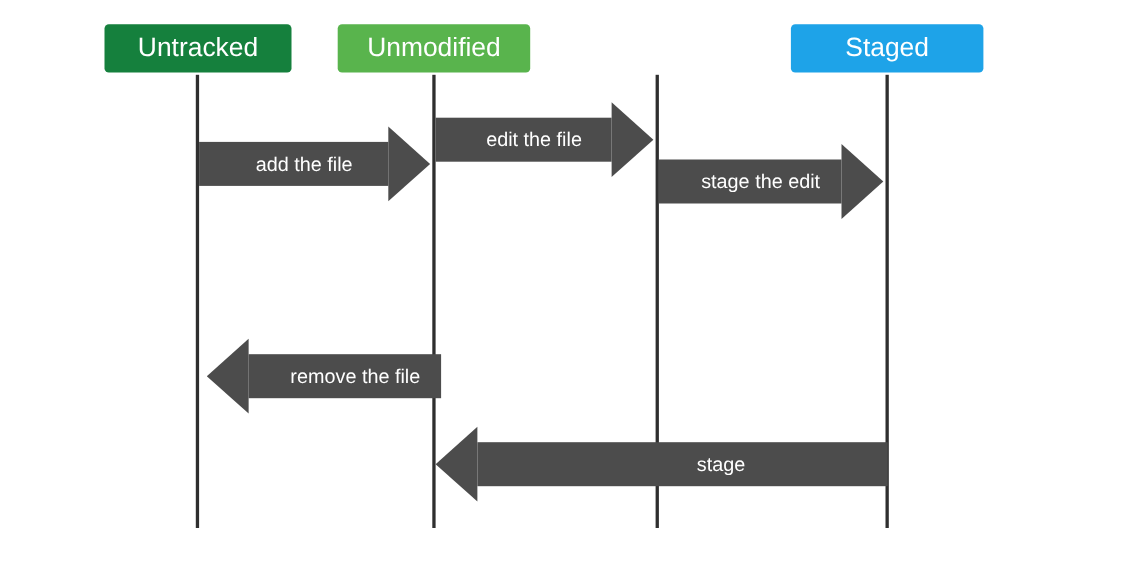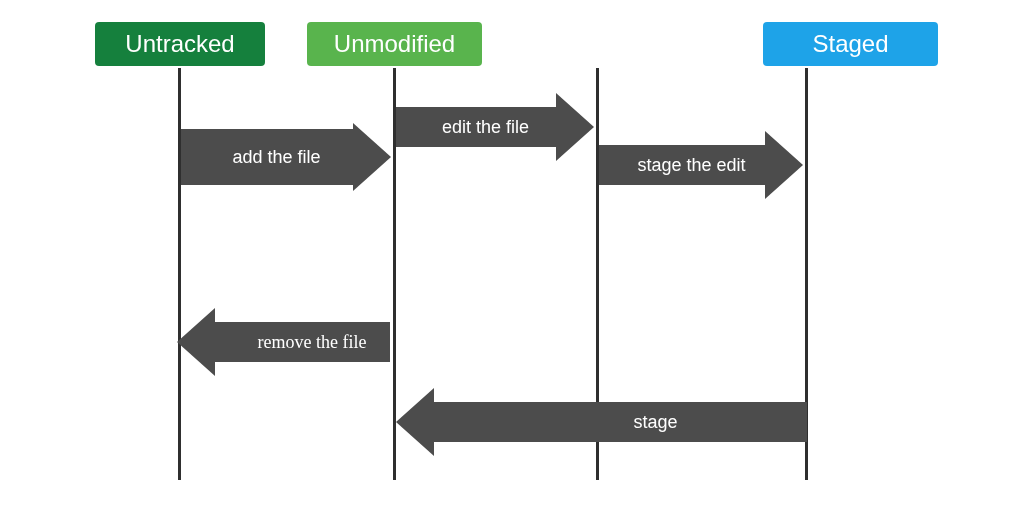--- a/index.html
+++ b/index.html
@@ -73,40 +73,40 @@
     border-right: 38px solid #4c4c4c;
   }
 </style>
 </head>
 <body>
 
 <div class="canvas">
 
   <div class="state-box" style="left: 95px; width: 170px; background-color: #15803d;">Untracked</div>
   <div class="state-box" style="left: 307px; width: 175px; background-color: rgb(89, 180, 77);">Unmodified</div>
-  <div class="state-box" style="left: 719px; width: 175px; background-color: rgb(30, 163, 232); margin-left: 44px;">Staged</div>
+  <div class="state-box" style="left: 719px; width: 175px; background-color: rgb(30, 163, 232);">Staged</div>
 
   <div class="vline" style="left:178px;"></div>
   <div class="vline" style="left:393px;"></div>
   <div class="vline" style="left:596px;"></div>
   <div class="vline" style="left:805px;"></div>
 
-  <div class="arrow-body right" style="left:181px; top:129px; width:172px; height:56px;">
+  <div class="arrow-body right" style="left:181px; top:129px; width:172px; height:40px;">
     <span>add the file</span>
   </div>
 
   <div class="arrow-body right" style="left:396px; top:107px; width:160px; height:40px;">
     <span>edit the file</span>
   </div>
 
   <div class="arrow-body right" style="left:599px; top:145px; width:166px; height:40px;">
     <span>stage the edit</span>
   </div>
 
-  <div class="arrow-body left" style="left:215px; top:322px; width:175px; height:40px;font-family:Liberation Serif, serif;">
+  <div class="arrow-body left" style="left:226px; top:322px; width:175px; height:40px;">
     <span>remove the file</span>
   </div>
 
   <div class="arrow-body left" style="left:434px; top:402px; width:373px; height:40px; padding-left:70px;">
     <span>stage</span>
   </div>
 
 </div>
 
 </body></html>

